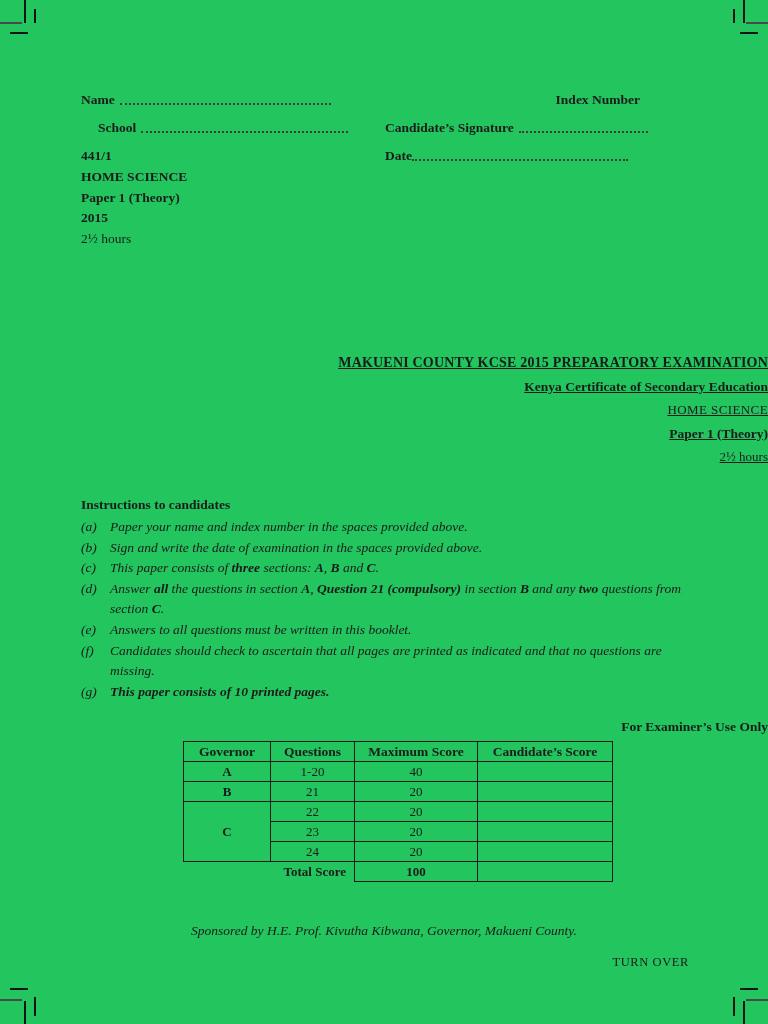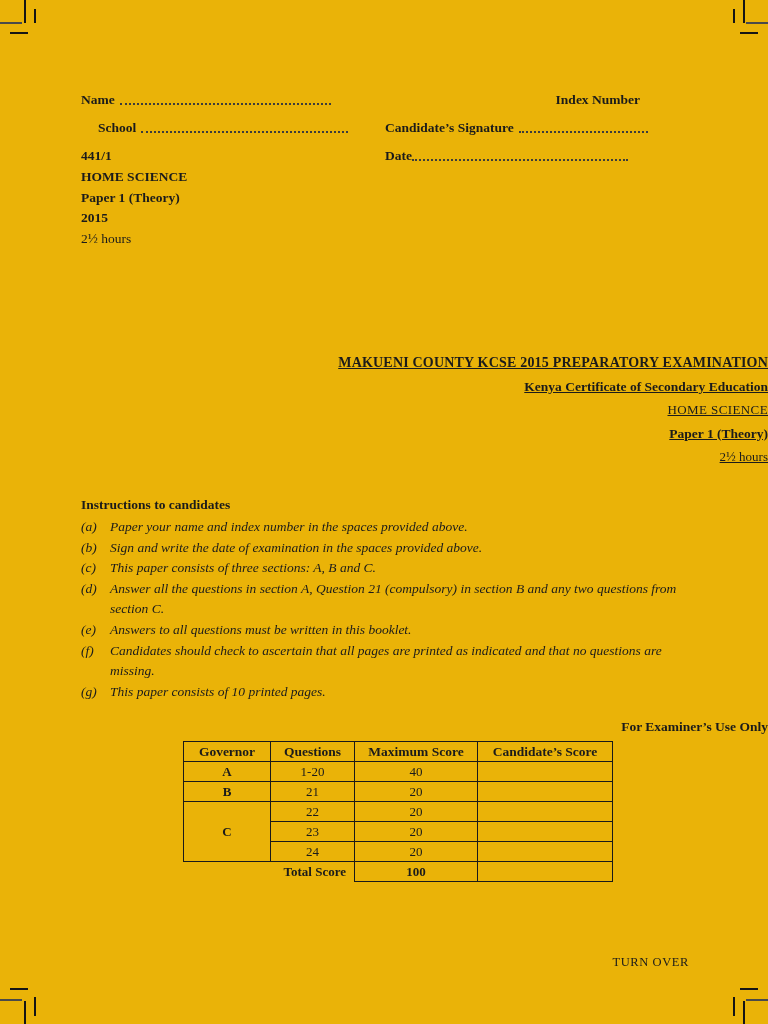--- a/index.html
+++ b/index.html
@@ -1,17 +1,17 @@
 <!DOCTYPE html>
 <html><head>
 <meta charset="utf-8">
 <style>
   html,body{margin:0;padding:0;background:#e8e8e8;}
   .page{
-    position:relative;width:768px;height:1024px;background:#eab308;
+    position:relative;width:768px;height:1024px;background:#22c55e;
     font-family:"Liberation Serif","DejaVu Serif",serif;color:#1b1b1b;
     overflow:hidden;margin:0 auto;
   }
   
   .cm{position:absolute;background:#151515;}
   .cm.gray{background:#4a4a4a;}
 
   
   .field-row{position:absolute;display:flex;align-items:flex-end;font-size:13.5px;line-height:17px;}
   .flabel{font-weight:700;white-space:nowrap;margin-right:5px;}
@@ -30,21 +30,21 @@
   .t3{font-size:13px;font-weight:400;letter-spacing:.4px;}
   .t4{font-size:13.5px;font-weight:700;}
   .t5{font-size:13px;font-weight:400;}
 
   
   .instructions{position:absolute;left:81px;top:496px;width:612px;}
   .inst-heading{font-weight:700;font-size:13.5px;line-height:18px;margin-bottom:3px;}
   .inst-item{display:flex;font-style:italic;font-size:13.5px;line-height:20.6px;}
   .inst-label{width:29px;flex:0 0 29px;}
   .inst-text{flex:1;}
-  .inst-text .em{font-weight:400;}
+  .inst-text .em{font-weight:700;}
 
   
   .examiner{position:absolute;left:0;top:718px;width:768px;}
   .ex-caption{text-align:right;font-weight:700;font-size:13.5px;line-height:17px;}
   table.ex{border-collapse:collapse;table-layout:fixed;margin:6px 0 0 183px;}
   table.ex td,table.ex th{
     border:1px solid #1a1a1a;font-size:13px;text-align:center;
     height:19px;padding:0 4px;vertical-align:middle;
   }
   table.ex th{font-weight:700;font-size:13.5px;}
@@ -203,15 +203,16 @@
           </tr>
           <tr>
             <td class="total-label" colspan="2">Total Score</td>
             <td class="total-val">100</td>
             <td></td>
           </tr>
         </tbody>
     </table>
   </div>
 
+  <div class="sponsor">Sponsored by H.E. Prof. Kivutha Kibwana, Governor, Makueni County.</div>
   <div class="turn-over">TURN OVER</div>
 
 </div>
 
 </body></html>

